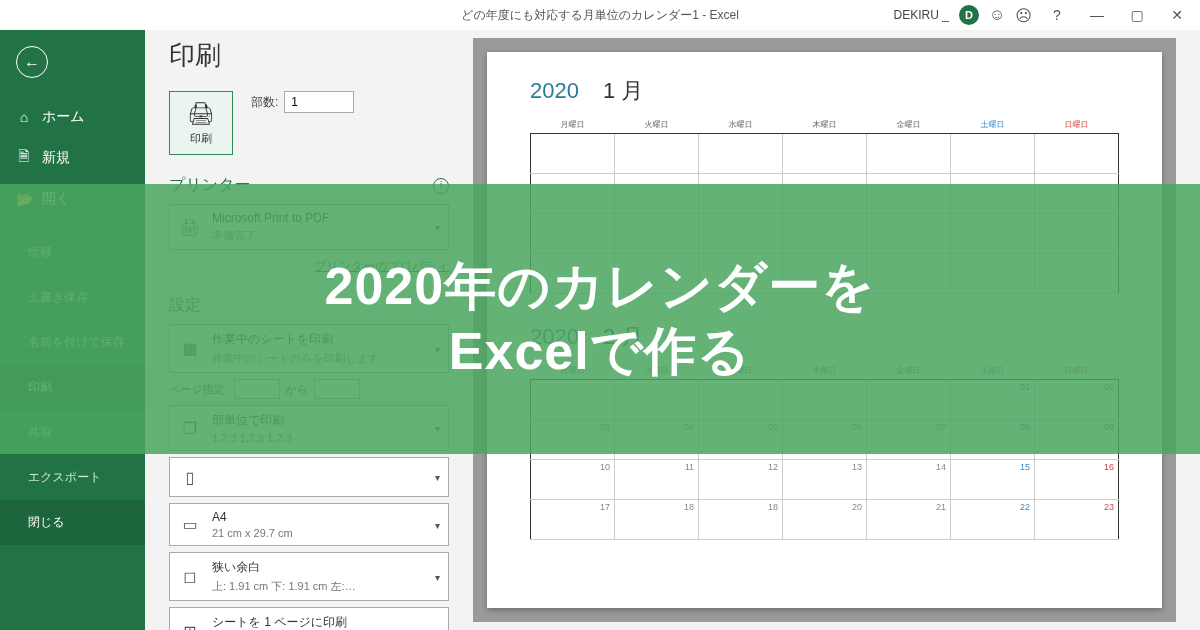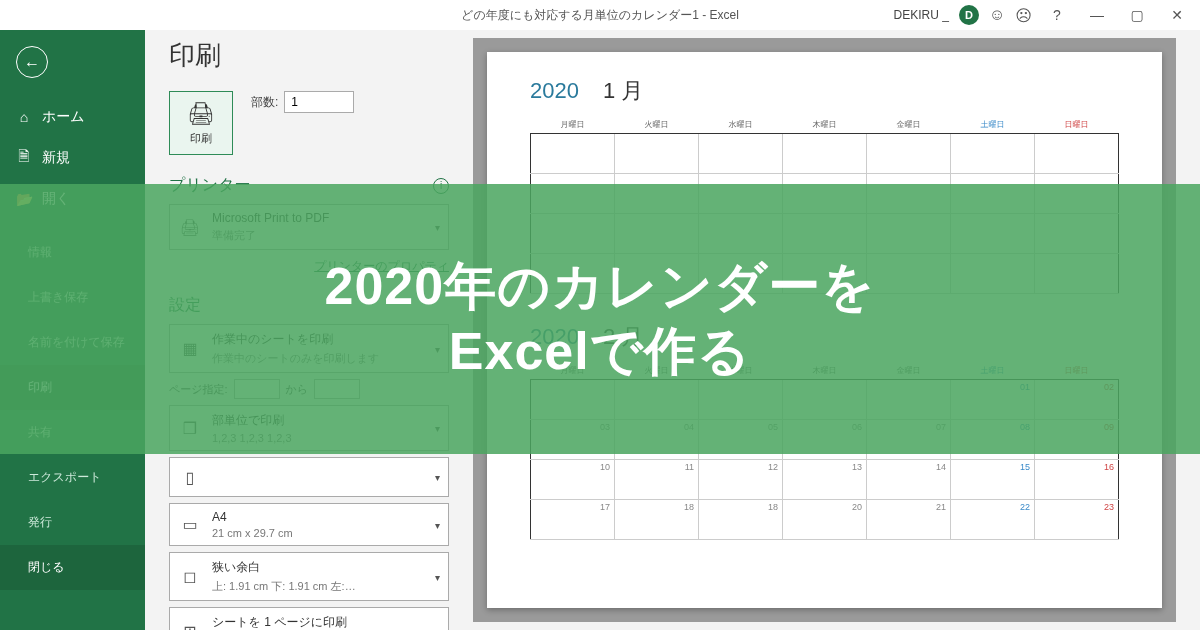--- a/index.html
+++ b/index.html
@@ -108,23 +108,20 @@
       </div>
     <div class="navitem sub active">
         <span>印刷</span>
       </div>
     <div class="navitem sub">
         <span>共有</span>
       </div>
     <div class="navitem sub">
         <span>エクスポート</span>
       </div>
-    <div class="navitem sub">
-        <span>発行</span>
-      </div>
     <div class="navitem sub active bright">
         <span>閉じる</span>
       </div>
   </div>
 
   <div class="content">
     <div class="leftcol">
       <h1>印刷</h1>
       <div class="print-btn-row">
         <div class="print-btn">

